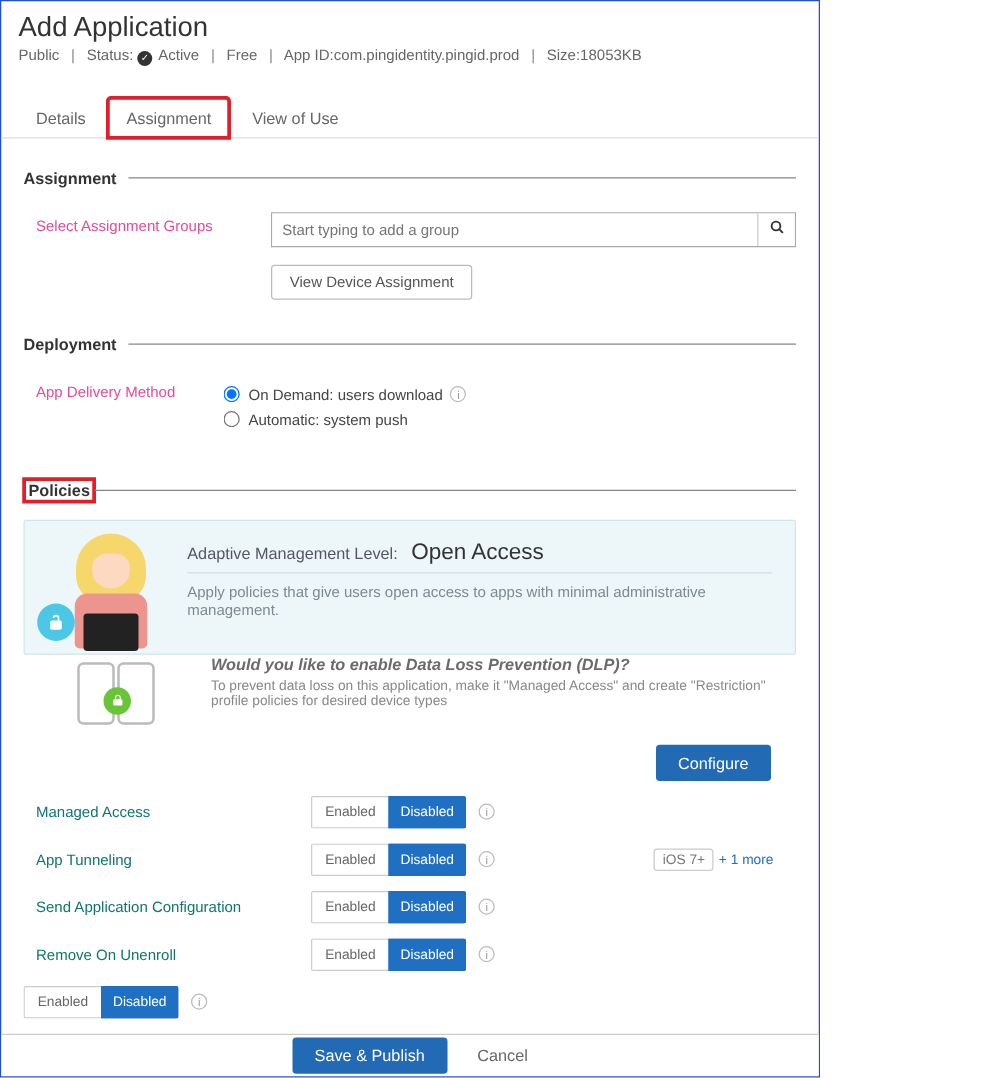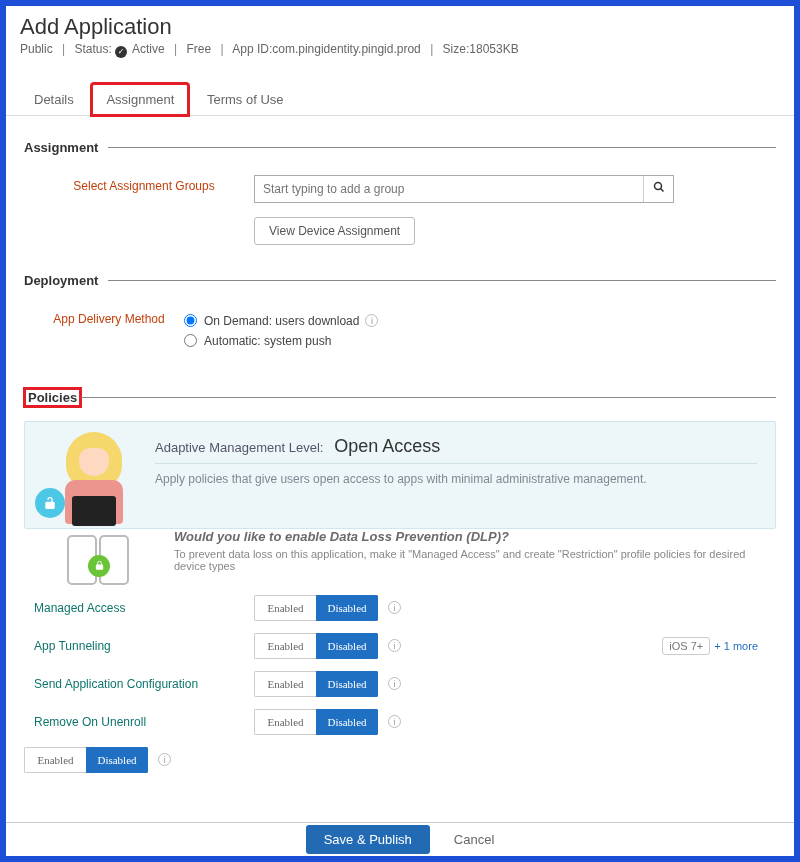--- a/index.html
+++ b/index.html
@@ -1,17 +1,17 @@
 <!DOCTYPE html>
 <html><head>
 <meta charset="utf-8">
 <style>
 * { box-sizing: border-box; margin: 0; padding: 0; }
 body { font-family: "Segoe UI", Arial, sans-serif; font-size: 13px; color: #333; background: #fff; }
-.container { width: 800px; height: 862px; border: 6px solid #1d4ed8; position: relative; overflow: hidden; }
+.container { width: 656px; height: 862px; border: 1px solid #1d4ed8; position: relative; overflow: hidden; }
 .scroll-area { position: absolute; top: 0; left: 0; right: 0; bottom: 34px; overflow-y: auto; overflow-x: hidden; }
 .scroll-area::-webkit-scrollbar { width: 10px; }
 .scroll-area::-webkit-scrollbar-thumb { background: #bbb; border-radius: 5px; }
 .scroll-area::-webkit-scrollbar-track { background: #f4f4f4; }
 
 .header { padding: 8px 14px 8px 14px; }
 .page-title { font-size: 22px; font-weight: 400; color: #333; margin-bottom: 2px; }
 .meta-line { font-size: 12px; color: #666; }
 .meta-sep { margin: 0 6px; color: #888; }
 .status-icon { display:inline-flex; width:12px; height:12px; background:#333; border-radius:50%; color:#fff; align-items:center; justify-content:center; font-size:8px; vertical-align:-1px; margin-right:2px;}
@@ -22,21 +22,21 @@
 .highlight-red { outline: 3px solid #e41e26; outline-offset: -2px; }
 
 .form-body { padding: 20px 18px 20px 18px; }
 
 .section-title-row { display: flex; align-items: center; margin: 22px 0 14px 0; }
 .section-title-row:first-child { margin-top: 4px; }
 .section-title { font-size: 13px; font-weight: 700; color: #333; padding-right: 10px; }
 .section-line { flex: 1; height: 1px; background: #888; }
 
 .field-row { display: flex; padding: 6px 0; }
-.field-label { width: 230px; padding-left: 10px; font-size: 12px; color: #c2410c; padding-top: 4px; text-align: center;}
+.field-label { width: 230px; padding-left: 10px; font-size: 12px; color: #ec4899; padding-top: 4px;}
 .field-body { flex: 1; }
 
 .search-group { display:flex; border:1px solid #aaa; width: 420px; }
 .search-input { flex:1; border:none; padding:6px 8px; font-size:12px; outline:none; }
 .search-btn { border:none; background:#fff; width:30px; border-left:1px solid #ccc; cursor:pointer; color:#333; font-size:12px;}
 
 .btn-grey { display:inline-block; border:1px solid #bbb; border-radius:3px; padding:6px 14px; font-size:12px; background:#fff; color:#555; cursor:pointer; margin-top:14px; }
 
 .radio-row { display:flex; align-items:center; margin: 6px 0; font-size:12px; color:#444; }
 .radio-row input { margin-right:7px; }
@@ -55,21 +55,21 @@
 .dlp-left { width:150px; display:flex; align-items:flex-start; justify-content:center; padding-top:4px; }
 .dlp-right { flex:1; }
 .dlp-title { font-size:13px; font-style:italic; color:#6b6b6b; font-weight:600; margin-bottom:4px;}
 .dlp-text { font-size:11px; color:#888; margin-bottom:2px; }
 
 .btn-primary { display:inline-block; background:#226ab3; color:#fff; border:none; border-radius:3px; padding:7px 18px; font-size:13px; cursor:pointer; }
 .configure-row { text-align:right; padding-right:20px; margin:12px 0 6px 0; }
 
 .policy-item-row { display:flex; align-items:center; padding:6px 0; }
 .policy-label { width:230px; padding-left:10px; font-size:12px; color:#0f766e; }
-.toggle { display:flex; border-radius:2px; overflow:hidden;font-family:Liberation Serif, serif; }
+.toggle { display:flex; border-radius:2px; overflow:hidden; }
 .toggle .opt { width:62px; text-align:center; padding:6px 0; font-size:11px; border:1px solid #ccc; background:#fff; color:#666; cursor:pointer;}
 .toggle .opt.active { background:#1f6fc2; color:#fff; border-color:#1f6fc2; }
 .toggle .opt:first-child { border-right:none; }
 .tag-row { font-size:11px; }
 .tag-row .os-tag { border:1px solid #ccc; border-radius:3px; padding:2px 6px; color:#777; margin-right:4px;}
 .tag-row a { color:#1f6fc2; text-decoration:none; }
 
 .footer-bar { position:absolute; left:0; right:0; bottom:0; height:34px; border-top:1px solid #ccc; background:#fff; display:flex; align-items:center; justify-content:center; gap:24px; }
 .footer-cancel { color:#666; font-size:13px; cursor:pointer; }
 
@@ -105,21 +105,21 @@
         <span class="meta-sep">|</span>
         <span>App ID:</span><span>com.pingidentity.pingid.prod</span>
         <span class="meta-sep">|</span>
         <span>Size:</span><span>18053KB</span>
       </div>
     </div>
 
     <div class="tabs">
       <span class="tab">Details</span>
       <span class="tab active highlight-red">Assignment</span>
-      <span class="tab">Terms of Use</span>
+      <span class="tab">View of Use</span>
     </div>
 
     <div class="form-body">
 
       <div class="section-title-row">
         <div class="section-title">Assignment</div>
         <div class="section-line"></div>
       </div>
       <div class="field-row">
         <div class="field-label">Select Assignment Groups</div>
@@ -195,20 +195,23 @@
                 </svg>
               </div>
           </div>
         </div>
         <div class="dlp-right">
           <div class="dlp-title">Would you like to enable Data Loss Prevention (DLP)?</div>
           <div class="dlp-text">To prevent data loss on this application, make it "Managed Access" and create "Restriction" profile policies for desired device types</div>
         </div>
       </div>
 
+      <div class="configure-row">
+        <button class="btn-primary">Configure</button>
+      </div>
 
       <div id="policy-list">
           <div class="policy-item-row">
             <div class="policy-label">Managed Access</div>
             <div class="toggle">
               <div class="opt">Enabled</div>
               <div class="opt active">Disabled</div>
             </div>
             <span class="info-icon" style="margin-left: 10px;">i</span>
           </div>

